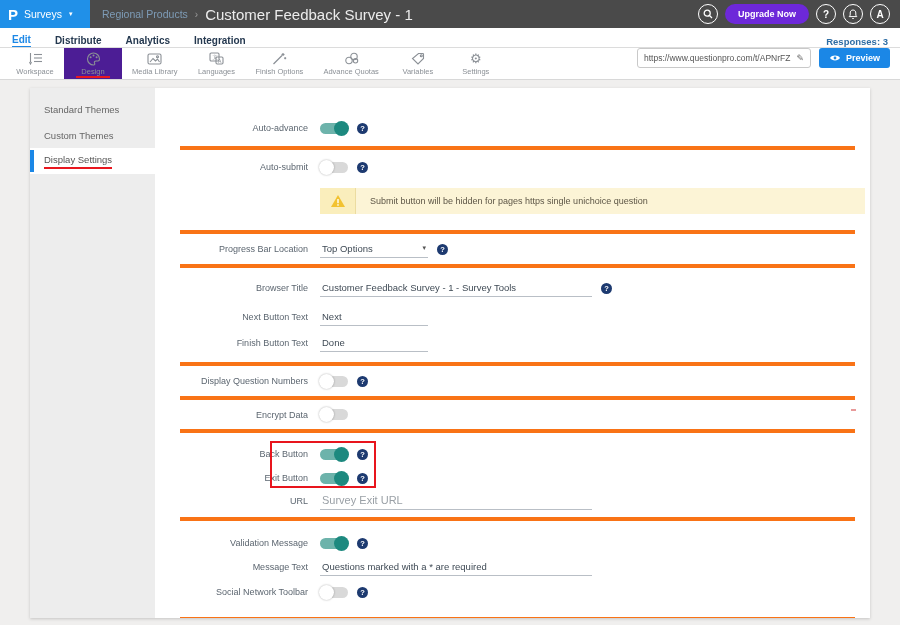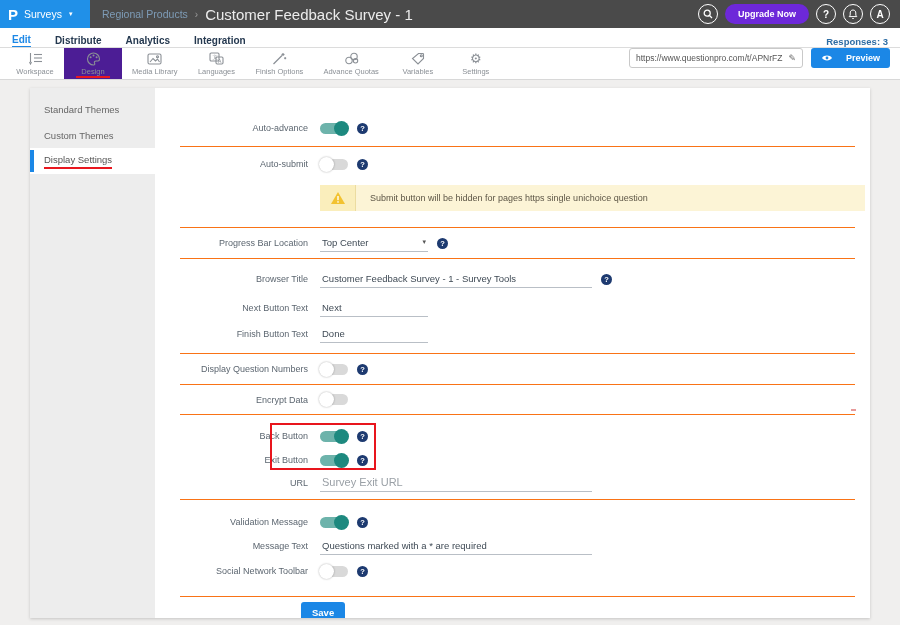--- a/index.html
+++ b/index.html
@@ -36,33 +36,33 @@
   .tool-tab .tlabel { font-size:7.5px; color:#8b9096; white-space:nowrap; }
   .tool-tab.active { background:#4c1d95; }
   .tool-tab.active::after { content:""; position:absolute; bottom:1px; left:50%; transform:translateX(-50%);
     width:34px; height:2.5px; background:#e8171f; }
   .toolbar-right { margin-left:auto; display:flex; align-items:flex-start; gap:8px; padding-right:4px; }
   .url-box { display:flex; align-items:center; border:1px solid #c9c9c9; border-radius:3px; height:20px;
     padding:0 6px; gap:6px; background:#fff; }
   .url-text { font-size:8.5px; color:#555; white-space:nowrap; }
   .pencil { font-size:9px; color:#666; }
   .preview-btn { background:#1b87e6; color:#fff; border:none; border-radius:3px; height:20px;
-    display:flex; align-items:center; gap:13px; padding:0 10px; font-size:9px; font-weight:bold; }
+    display:flex; align-items:center; gap:5px; padding:0 10px; font-size:9px; font-weight:bold; }
 
   
   .page { height:545px; padding:8px 30px 0 30px; }
   .card { position:relative; width:840px; height:530px; background:#fff; box-shadow:0 1px 3px rgba(0,0,0,.18); display:flex; }
   .side { width:125px; background:#ededed; flex-shrink:0; padding-top:8px; }
   .side-item { height:26px; display:flex; align-items:center; padding-left:14px; font-size:9.5px; color:#666; position:relative; }
   .side-item.active { background:#fff; color:#555; }
   .side-item.active::before { content:""; position:absolute; left:0; top:2px; bottom:2px; width:4px; background:#1b87e6; }
   .side-item.active .side-label { border-bottom:2px solid #e8171f; padding-bottom:2px; }
   .main { flex:1; overflow:hidden; }
 
-  .sec { border-bottom:1px solid #f97316; margin:0 15px 0 25px; }
+  .sec { border-bottom:4px solid #f97316; margin:0 15px 0 25px; }
   .sec.last { border-bottom:none; }
   .row { display:flex; align-items:center; }
   .rlabel { width:128px; text-align:right; margin-right:12px; font-size:9px; color:#5c6670; flex-shrink:0; }
   .rctl { display:flex; align-items:center; gap:9px; }
 
   .toggle { width:28px; height:11px; border-radius:6px; position:relative; flex-shrink:0; }
   .toggle.on { background:#6db3ab; }
   .toggle.on::after { content:""; position:absolute; right:-1px; top:-2px; width:15px; height:15px;
     border-radius:50%; background:#1d897f; }
   .toggle.off { background:#d9d9d9; }
@@ -301,21 +301,21 @@
           </span>
           <span class="warn-text">Submit button will be hidden for pages https single unichoice question</span>
         </div>
       </div>
 
       <div class="sec" style="padding:0;">
         <div class="row" style="height:30px;">
           <span class="rlabel">Progress Bar Location</span>
           <span class="rctl">
             <span class="uline select-line">
-              <span>Top Center</span>
+              <span>Top Options</span>
               <span class="sel-caret">▾</span>
             </span>
             <span class="help">?</span>
           </span>
         </div>
       </div>
 
       <div class="sec" style="padding:4px 0 6px;">
         <div class="row" style="height:32px;">
           <span class="rlabel">Browser Title</span>

